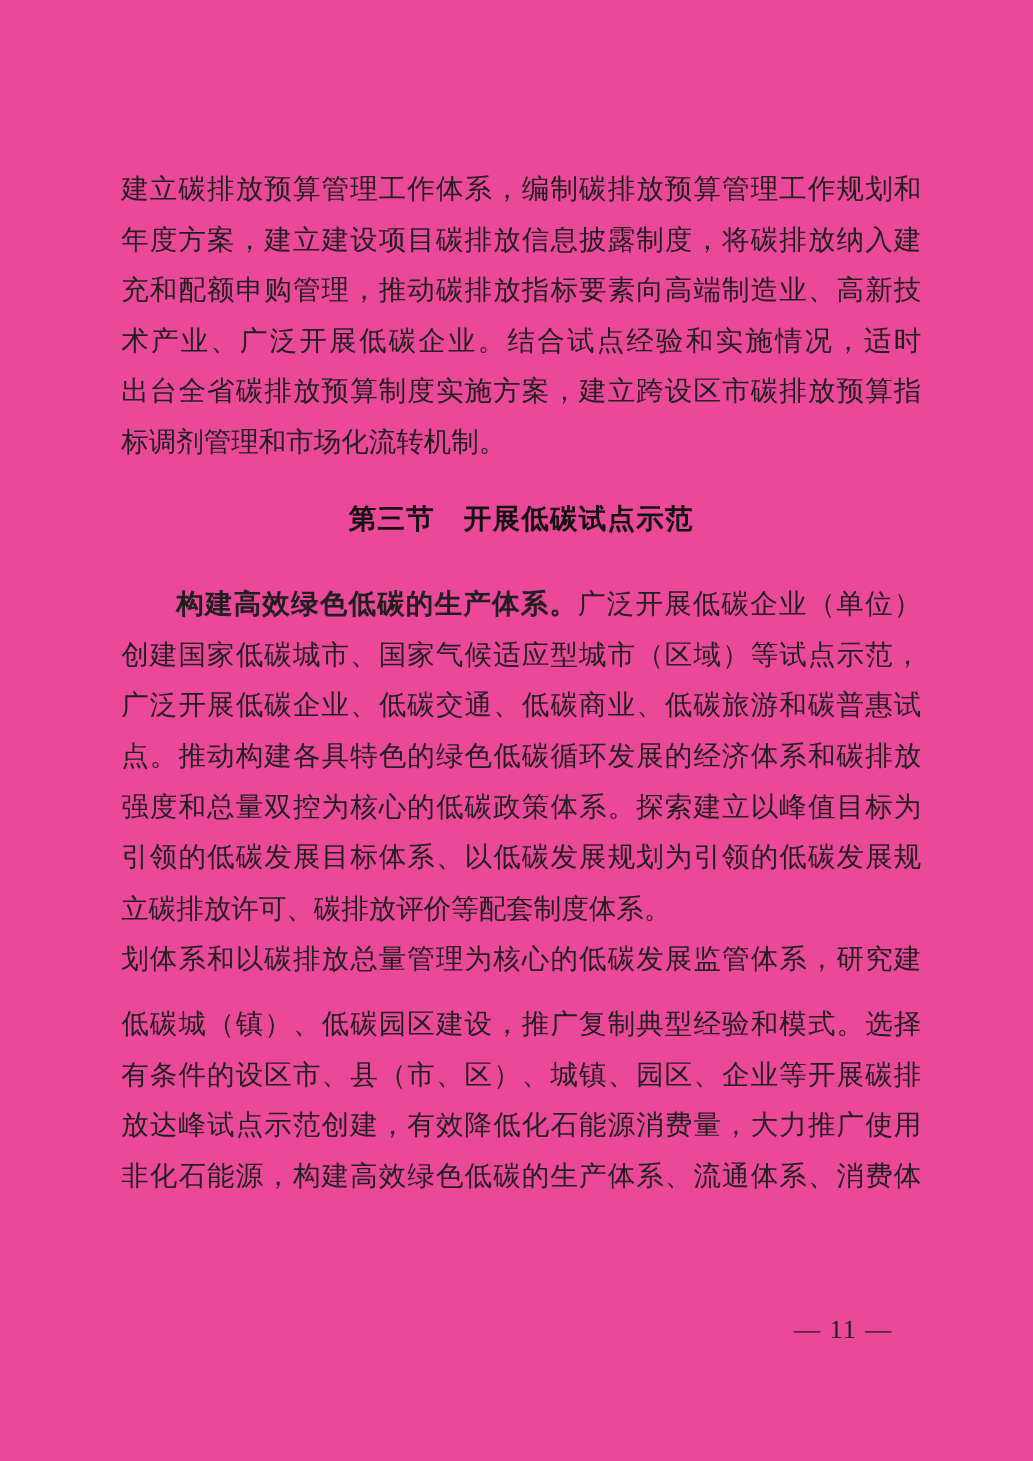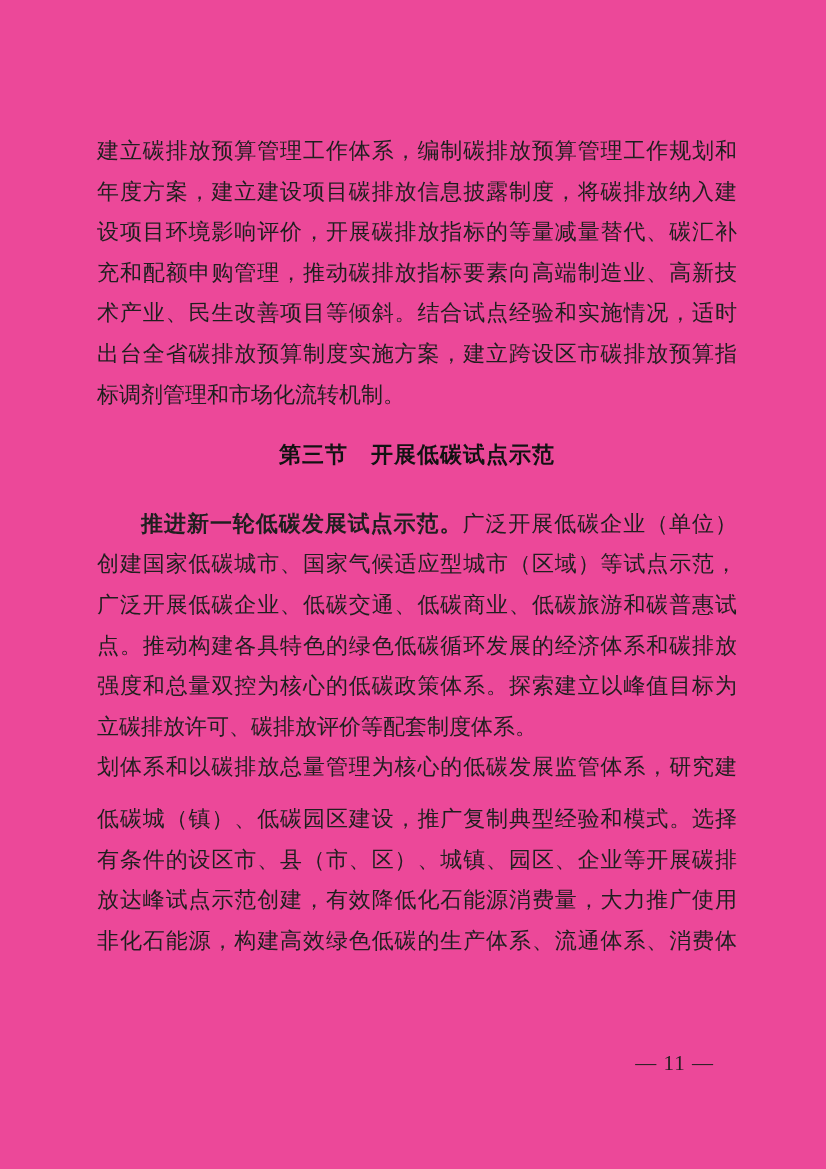--- a/index.html
+++ b/index.html
@@ -71,33 +71,33 @@
   }
 </style>
 </head>
 <body>
 
 <div class="page">
   <div class="content">
       <div class="paragraph">
         <div class="line full"><span class="reg">建立碳排放预算管理工作体系，编制碳排放预算管理工作规划和</span></div>
         <div class="line full"><span class="reg">年度方案，建立建设项目碳排放信息披露制度，将碳排放纳入建</span></div>
-        <div class="line full"><span class="reg">设项目环境影响评价，开展碳排放指标的等量减量替代、碳汇补</span></div>
         <div class="line full"><span class="reg">充和配额申购管理，推动碳排放指标要素向高端制造业、高新技</span></div>
-        <div class="line full"><span class="reg">术产业、民生改善项目等倾斜。结合试点经验和实施情况，适时</span></div>
+        <div class="line full"><span class="reg">术产业、广泛开展低碳企业。结合试点经验和实施情况，适时</span></div>
         <div class="line full"><span class="reg">出台全省碳排放预算制度实施方案，建立跨设区市碳排放预算指</span></div>
         <div class="line short"><span class="reg">标调剂管理和市场化流转机制。</span></div>
       </div>
       <div class="heading">第三节　开展低碳试点示范</div>
       <div class="paragraph">
-        <div class="line full indent"><span class="lead">推进新一轮低碳发展试点示范。</span><span class="reg">广泛开展低碳企业（单位）</span></div>
+        <div class="line full indent"><span class="lead">构建高效绿色低碳的生产体系。</span><span class="reg">广泛开展低碳企业（单位）</span></div>
         <div class="line full"><span class="reg">创建国家低碳城市、国家气候适应型城市（区域）等试点示范，</span></div>
         <div class="line full"><span class="reg">广泛开展低碳企业、低碳交通、低碳商业、低碳旅游和碳普惠试</span></div>
         <div class="line full"><span class="reg">点。推动构建各具特色的绿色低碳循环发展的经济体系和碳排放</span></div>
         <div class="line full"><span class="reg">强度和总量双控为核心的低碳政策体系。探索建立以峰值目标为</span></div>
+        <div class="line full"><span class="reg">引领的低碳发展目标体系、以低碳发展规划为引领的低碳发展规</span></div>
         <div class="line short"><span class="reg">立碳排放许可、碳排放评价等配套制度体系。</span></div>
         <div class="line full"><span class="reg">划体系和以碳排放总量管理为核心的低碳发展监管体系，研究建</span></div>
       </div>
       <div class="paragraph gap-top">
         <div class="line full"><span class="reg">低碳城（镇）、低碳园区建设，推广复制典型经验和模式。选择</span></div>
         <div class="line full"><span class="reg">有条件的设区市、县（市、区）、城镇、园区、企业等开展碳排</span></div>
         <div class="line full"><span class="reg">放达峰试点示范创建，有效降低化石能源消费量，大力推广使用</span></div>
         <div class="line full"><span class="reg">非化石能源，构建高效绿色低碳的生产体系、流通体系、消费体</span></div>
       </div>
     </div>

